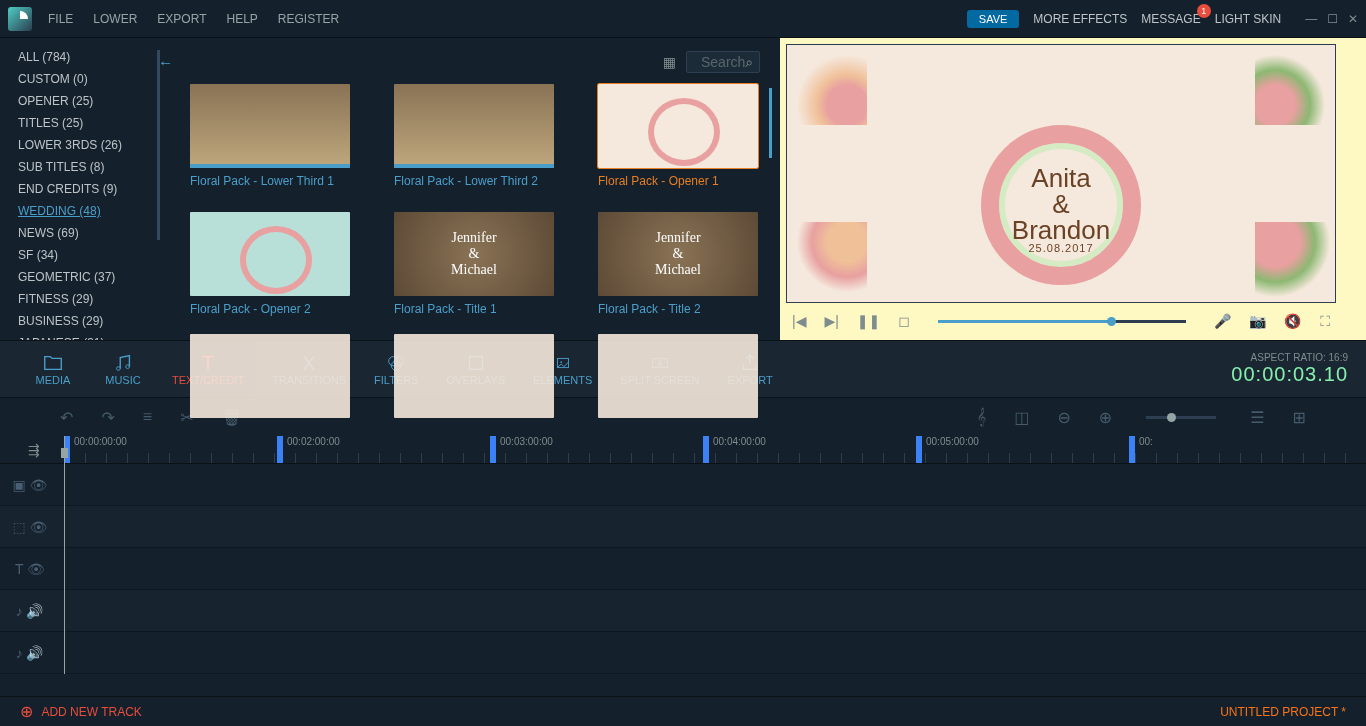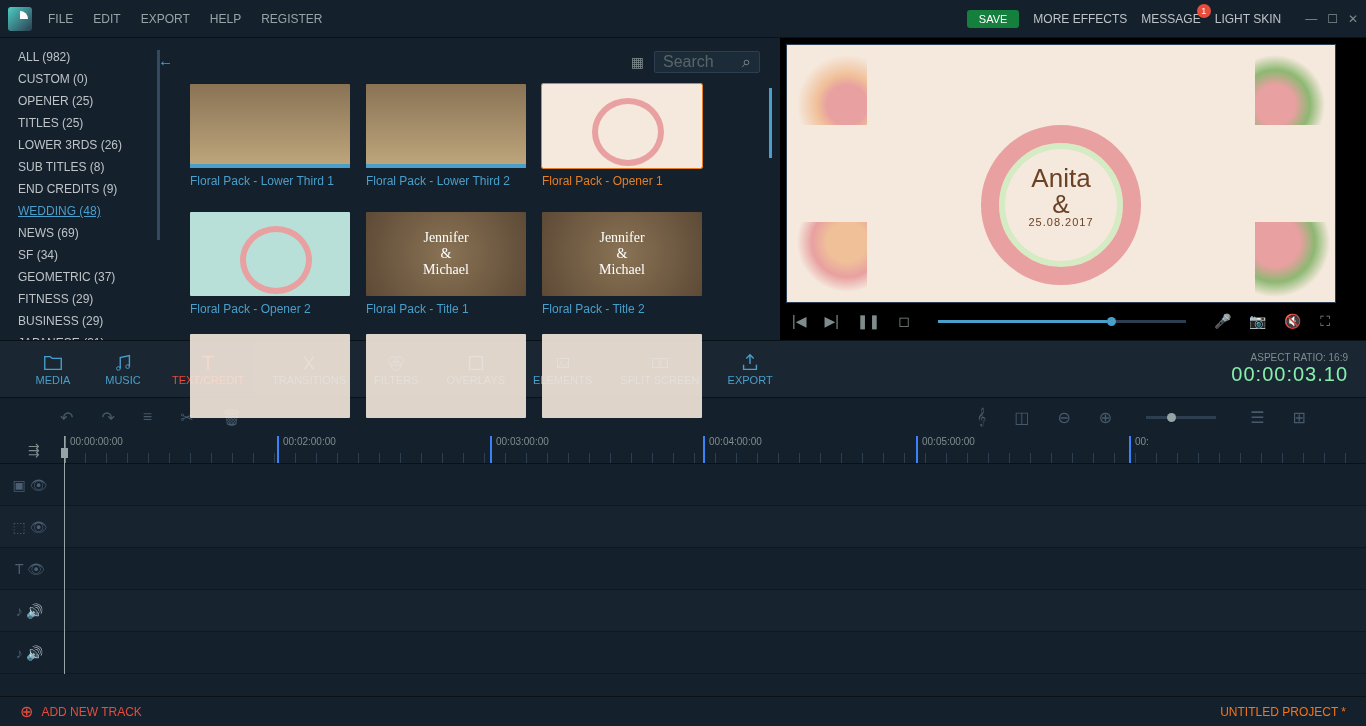--- a/index.html
+++ b/index.html
@@ -5,59 +5,59 @@
 * { margin: 0; padding: 0; box-sizing: border-box; font-family: Arial, sans-serif; }
 body { background: #14212c; color: #bdc3c7; width: 1366px; height: 726px; overflow: hidden; position: relative; }
 
 
 .menubar { height: 38px; background: #14212c; display: flex; align-items: center; padding: 0 8px; border-bottom: 1px solid #0a1218; }
 .logo { width: 24px; height: 24px; background: linear-gradient(135deg,#4ecdc4,#2c3e50); border-radius: 3px; margin-right: 16px; position:relative; }
 .logo::after{content:"";position:absolute;top:4px;left:4px;width:16px;height:16px;background:conic-gradient(#fff 0 25%,transparent 0);border-radius:50%;}
 .menu-items { display: flex; gap: 20px; }
 .menu-item { font-size: 12px; color: #95a5a6; cursor: pointer; }
 .menu-right { margin-left: auto; display: flex; gap: 14px; align-items: center; font-size: 12px; }
-.save-btn { background: #15803d; color: #fff; padding: 3px 12px; border-radius: 3px; font-size: 11px; }
+.save-btn { background: #0369a1; color: #fff; padding: 3px 12px; border-radius: 3px; font-size: 11px; }
 .msg-badge { position: relative; }
 .msg-badge::after { content: attr(data-badge); position: absolute; top: -8px; right: -10px; background: #e74c3c; color: #fff; font-size: 9px; width: 14px; height: 14px; border-radius: 50%; display:flex;align-items:center;justify-content:center; }
 .win-controls { display: flex; gap: 10px; margin-left: 10px; color:#7f8c8d; }
 
 
 .upper { display: flex; height: 302px; }
 .sidebar { width: 170px; background: #14212c; padding: 12px 0 12px 18px; position: relative; overflow:hidden; }
 .sidebar-list { display: flex; flex-direction: column; gap: 8px; font-size: 12px; color: #bdc3c7; }
 .sidebar-item { cursor: pointer; white-space:nowrap; }
 .sidebar-item.active { color: #4a9eca; text-decoration: underline; }
 .side-scroll { position: absolute; right: 10px; top: 12px; width: 3px; height: 190px; background: #34495e; }
 .side-back { position:absolute; right:-4px; top:14px; color:#4a9eca; font-size:16px;}
 
 .grid-area { flex: 1; background: #14212c; padding: 12px 20px; position: relative; }
 .grid-top { display: flex; justify-content: flex-end; gap: 10px; margin-bottom: 10px; align-items:center; height:24px;}
 .view-icon{color:#7f8c8d;font-size:14px;}
-.search-box { width: 106px; height: 22px; background: #1c2b38; border: 1px solid #2c3e50; border-radius: 2px; padding: 0 8px; color: #7f8c8d; font-size: 16px; display:flex;align-items:center;justify-content:space-between;}
-.thumb-grid { display: flex; flex-wrap: wrap; gap: 24px 16px; }
+.search-box { width: 74px; height: 22px; background: #1c2b38; border: 1px solid #2c3e50; border-radius: 2px; padding: 0 14px; color: #7f8c8d; font-size: 14px; display:flex;align-items:center;justify-content:space-between;}
+.thumb-grid { display: flex; flex-wrap: wrap; gap: 24px 44px; }
 .thumb { width: 160px; }
 .thumb-img { width: 160px; height: 84px; background: #2c3e50; border-radius: 1px; position:relative; overflow:hidden;}
 .thumb-label { font-size: 12px; color: #4a9eca; margin-top: 6px; display:block; }
 .thumb-label.selected{color:#e67e22;}
 .thumb-sel .thumb-img{outline:1px solid #e67e22;}
 .thumb-scroll{position:absolute;right:8px;top:50px;width:3px;height:70px;background:#4a9eca;}
 
 
 .floral-lt{background:linear-gradient(#8a7355,#bfa77d);}
 .floral-lt::after{content:"";position:absolute;bottom:0;left:0;right:0;height:4px;background:#4a9eca;}
 .floral-op1{background:#f5e8dc;}
 .floral-op1::before{content:"";position:absolute;top:14px;left:50px;width:60px;height:56px;border:6px solid #e8a0a0;border-radius:50%;}
 .floral-op2{background:#b8e0d8;}
 .floral-op2::before{content:"";position:absolute;top:14px;left:50px;width:60px;height:56px;border:6px solid #e8a0a0;border-radius:50%;}
 .floral-t{background:radial-gradient(circle,#8a7355,#5d4a36);}
 .floral-t::after{content:attr(data-txt);position:absolute;top:0;left:0;right:0;bottom:0;display:flex;align-items:center;justify-content:center;color:#fff;font-family:'Brush Script MT',cursive;font-size:14px;text-align:center;white-space:pre;}
 .floral-row3{background:#f5e8dc;}
 
 
-.preview { width: 586px; background: #000000; display: flex; flex-direction: column; padding:0 30px 8px 6px;}
+.preview { width: 586px; background: #fef9c3; display: flex; flex-direction: column; padding:0 30px 8px 6px;}
 .preview-canvas { width:100%; height: 268px; background: #f5e8dc; margin-top:6px; position:relative; border:1px solid #2c3e50;}
 .wreath{position:absolute;top:80px;left:50%;transform:translateX(-50%);width:160px;height:160px;border:18px solid #e8a0a0;border-radius:50%;box-shadow:0 0 0 6px #d4ebc4 inset;}
 .names{position:absolute;top:120px;left:0;right:0;text-align:center;font-family:'Brush Script MT',cursive;color:#6b4226;font-size:26px;line-height:1;}
 .date{font-size:11px;font-family:Arial;letter-spacing:1px;}
 .corner{position:absolute;width:100px;height:100px;}
 .corner.tl{top:-20px;left:-20px;background:radial-gradient(circle at 80% 80%,#e8a0a0 20px,#f0c099 30px,transparent 50px);}
 .corner.tr{top:-20px;right:-20px;background:radial-gradient(circle at 20% 80%,#e8a0a0 20px,#8db872 35px,transparent 50px);}
 .corner.bl{bottom:-20px;left:-20px;background:radial-gradient(circle at 80% 20%,#f0c099 20px,#e8a0a0 35px,transparent 50px);}
 .corner.br{bottom:-20px;right:-20px;background:radial-gradient(circle at 20% 20%,#e8a0a0 25px,#8db872 40px,transparent 55px);}
 
@@ -80,21 +80,21 @@
 
 .toolrow { height: 38px; display: flex; align-items: center; padding: 0 60px 0 60px; gap: 28px; color: #465a6b; }
 .toolrow .spacer{flex:1;}
 .tool{font-size:16px;cursor:pointer;}
 .zoom-slider{width:70px;height:3px;background:#2c3e50;position:relative;margin:0 6px;}
 .zoom-slider::after{content:"";position:absolute;top:-3px;left:30%;width:9px;height:9px;background:#95a5a6;border-radius:50%;}
 
 
 .timeline { flex:1; background: #14212c; position: relative; }
 .ruler { height: 28px; display: flex; padding-left: 64px; position: relative; border-bottom:1px solid #0a1218;}
-.ruler-mark { width: 213px; font-size: 10px; color: #7f8c8d; border-left:2px solid #3b82f6;padding-left:4px;display:flex;align-items:flex-start;flex-shrink:0;}
+.ruler-mark { width: 213px; font-size: 10px; color: #7f8c8d; border-left:6px solid #3b82f6;padding-left:4px;display:flex;align-items:flex-start;flex-shrink:0;}
 .ruler-ticks{position:absolute;left:64px;right:0;bottom:0;height:10px;background:repeating-linear-gradient(90deg,#2c3e50 0 1px,transparent 1px 21px);}
 .ruler-head{position:absolute;left:28px;top:6px;color:#7f8c8d;font-size:14px;}
 .tracks { }
 .track { height: 42px; border-bottom: 1px solid #0e1820; display: flex; }
 .track.alt{background:#17242f;}
 .track-head { width: 60px; display: flex; align-items: center; justify-content:center; gap: 6px; color: #4a5f73; font-size:14px;}
 .track-body { flex: 1; }
 .playhead { position: absolute; left: 64px; top: 0; bottom: 0; width: 1px; background: #95a5a6; }
 .playhead::before{content:"";position:absolute;top:12px;left:-3px;width:7px;height:10px;background:#95a5a6;}
 
@@ -103,21 +103,21 @@
 .add-track { color: #e74c3c; display: flex; align-items: center; gap: 8px; cursor: pointer; }
 .proj-name { margin-left: auto; color: #f97316; }
 </style>
 </head>
 <body>
 
 <div class="menubar">
   <div class="logo"></div>
   <div class="menu-items" id="menu-items">
       <span class="menu-item">FILE</span>
-      <span class="menu-item">EDIT</span>
+      <span class="menu-item">LOWER</span>
       <span class="menu-item">EXPORT</span>
       <span class="menu-item">HELP</span>
       <span class="menu-item">REGISTER</span>
     </div>
   <div class="menu-right">
     <span class="save-btn">SAVE</span>
     <span>MORE EFFECTS</span>
     <span class="msg-badge" data-badge="1">MESSAGE</span>
     <span>LIGHT SKIN</span>
     <div class="win-controls">
@@ -125,21 +125,21 @@
       <span>☐</span>
       <span>✕</span>
     </div>
   </div>
 </div>
 
 <div class="upper">
   <div class="sidebar">
     <div class="side-back">←</div>
     <div class="sidebar-list" id="sb-list">
-        <div class="sidebar-item">ALL (982)</div>
+        <div class="sidebar-item">ALL (784)</div>
         <div class="sidebar-item">CUSTOM (0)</div>
         <div class="sidebar-item">OPENER (25)</div>
         <div class="sidebar-item">TITLES (25)</div>
         <div class="sidebar-item">LOWER 3RDS (26)</div>
         <div class="sidebar-item">SUB TITLES (8)</div>
         <div class="sidebar-item">END CREDITS (9)</div>
         <div class="sidebar-item active">WEDDING (48)</div>
         <div class="sidebar-item">NEWS (69)</div>
         <div class="sidebar-item">SF (34)</div>
         <div class="sidebar-item">GEOMETRIC (37)</div>
@@ -205,20 +205,21 @@
   <div class="preview">
     <div class="preview-canvas">
       <div class="corner tl"></div>
         <div class="corner tr"></div>
         <div class="corner bl"></div>
         <div class="corner br"></div>
       <div class="wreath"></div>
       <div class="names">
         <div>Anita</div>
         <div>&amp;</div>
+        <div>Brandon</div>
         <div class="date">25.08.2017</div>
       </div>
     </div>
     <div class="preview-controls">
       <span class="pctl">|◀</span>
       <span class="pctl">▶|</span>
       <span class="pctl">❚❚</span>
       <span class="pctl">◻</span>
       <div class="progress">
           <div class="progress-fill"></div>

